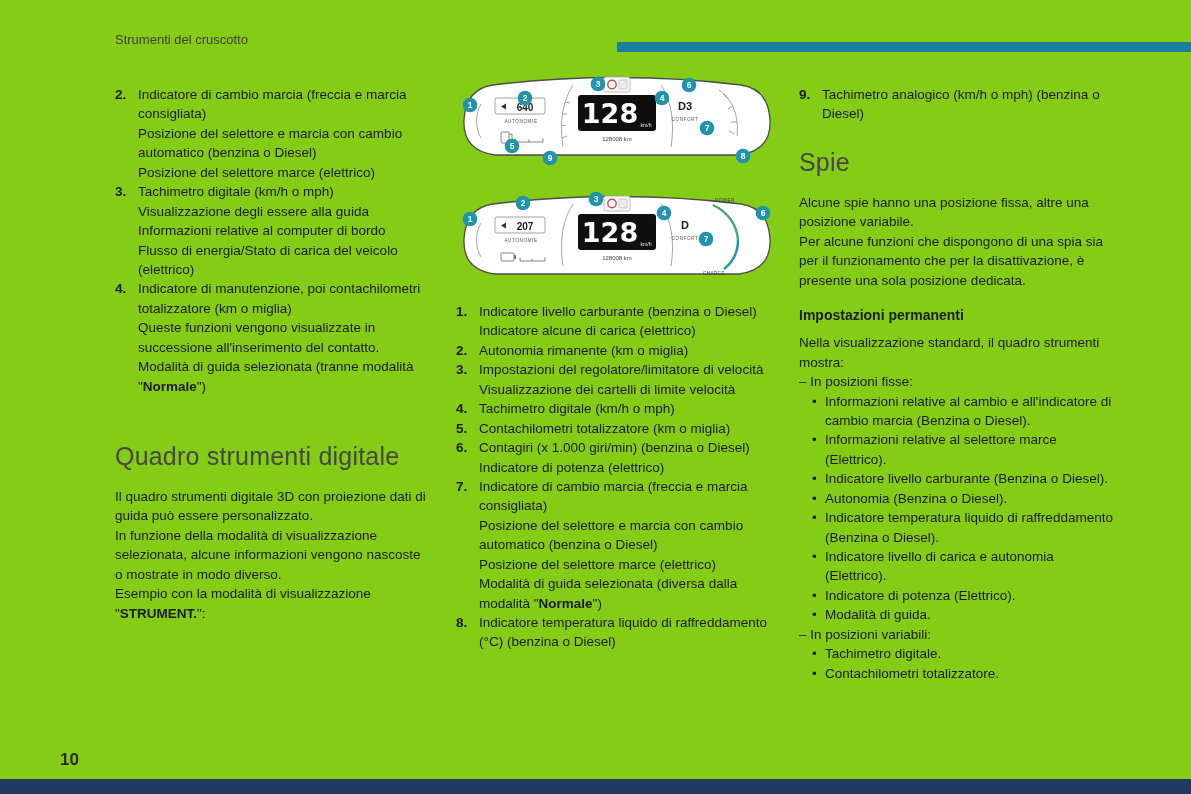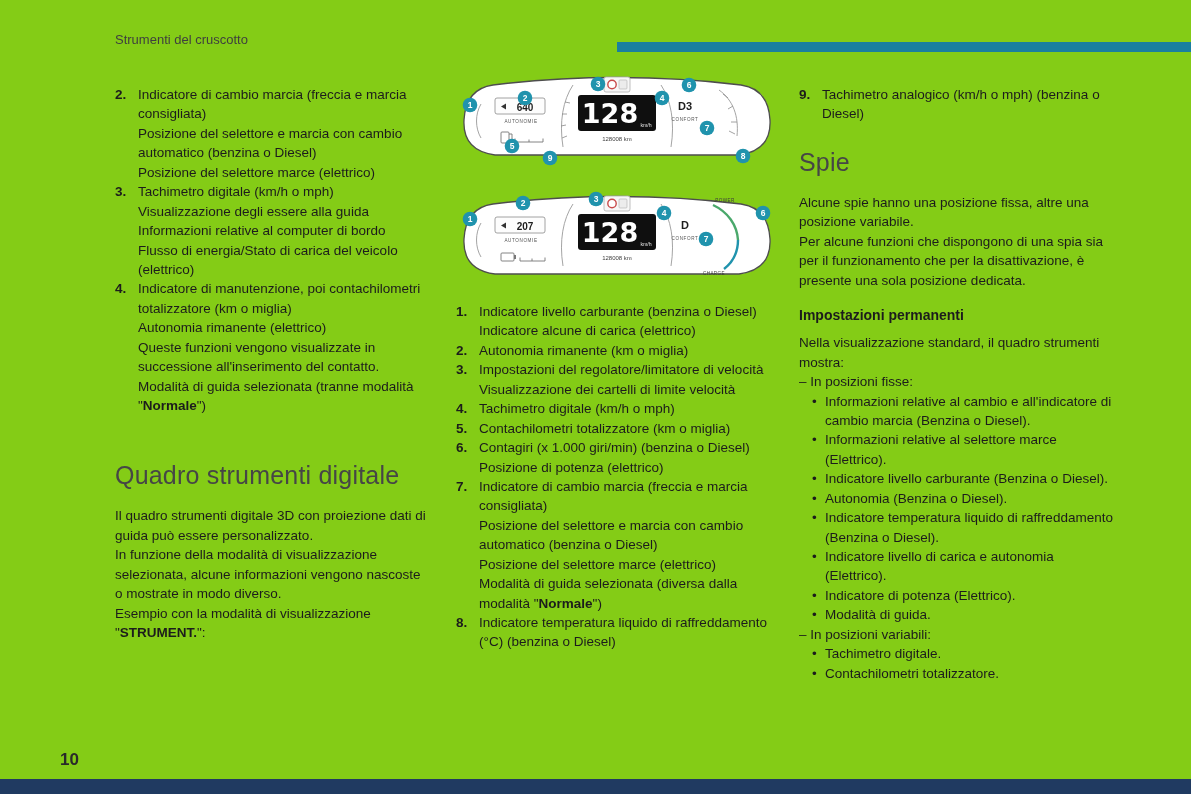--- a/index.html
+++ b/index.html
@@ -65,21 +65,20 @@
         <div>Visualizzazione degli essere alla guida</div>
         <div>Informazioni relative al computer di bordo</div>
         <div>Flusso di energia/Stato di carica del veicolo (elettrico)</div>
       </div>
     </div>
 
     <div class="num-item">
       <span class="num">4.</span>
       <div class="body">
         <div>Indicatore di manutenzione, poi contachilometri totalizzatore (km o miglia)</div>
-        <div>Autonomia rimanente (elettrico)</div>
         <div>Queste funzioni vengono visualizzate in successione all'inserimento del contatto.</div>
         <div><span>Modalità di guida selezionata (tranne modalità "</span><b>Normale</b><span>")</span></div>
       </div>
     </div>
 
     <h1 class="section-heading">Quadro strumenti digitale</h1>
 
     <div>
       <div>Il quadro strumenti digitale 3D con proiezione dati di guida può essere personalizzato.</div>
       <div>In funzione della modalità di visualizzazione selezionata, alcune informazioni vengono nascoste o mostrate in modo diverso.</div>
@@ -289,21 +288,21 @@
         <span class="num">5.</span>
         <div class="body">
           <div>Contachilometri totalizzatore (km o miglia)</div>
         </div>
       </div>
 
       <div class="num-item">
         <span class="num">6.</span>
         <div class="body">
           <div>Contagiri (x 1.000 giri/min) (benzina o Diesel)</div>
-          <div>Posizione di potenza (elettrico)</div>
+          <div>Indicatore di potenza (elettrico)</div>
         </div>
       </div>
 
       <div class="num-item">
         <span class="num">7.</span>
         <div class="body">
           <div>Indicatore di cambio marcia (freccia e marcia consigliata)</div>
           <div>Posizione del selettore e marcia con cambio automatico (benzina o Diesel)</div>
           <div>Posizione del selettore marce (elettrico)</div>
           <div><span>Modalità di guida selezionata (diversa dalla modalità "</span><b>Normale</b><span>")</span></div>

